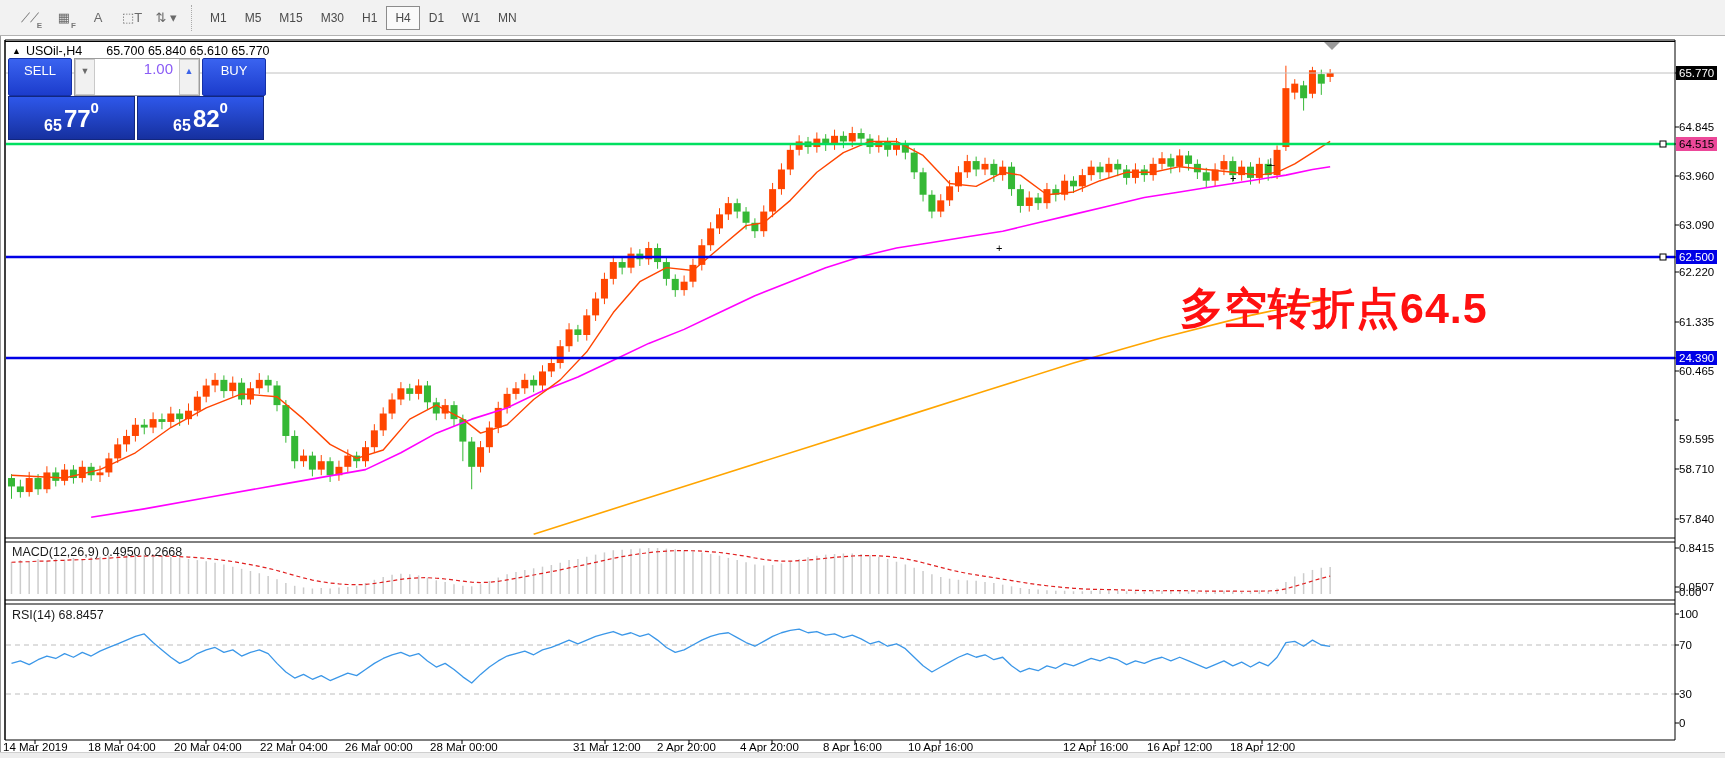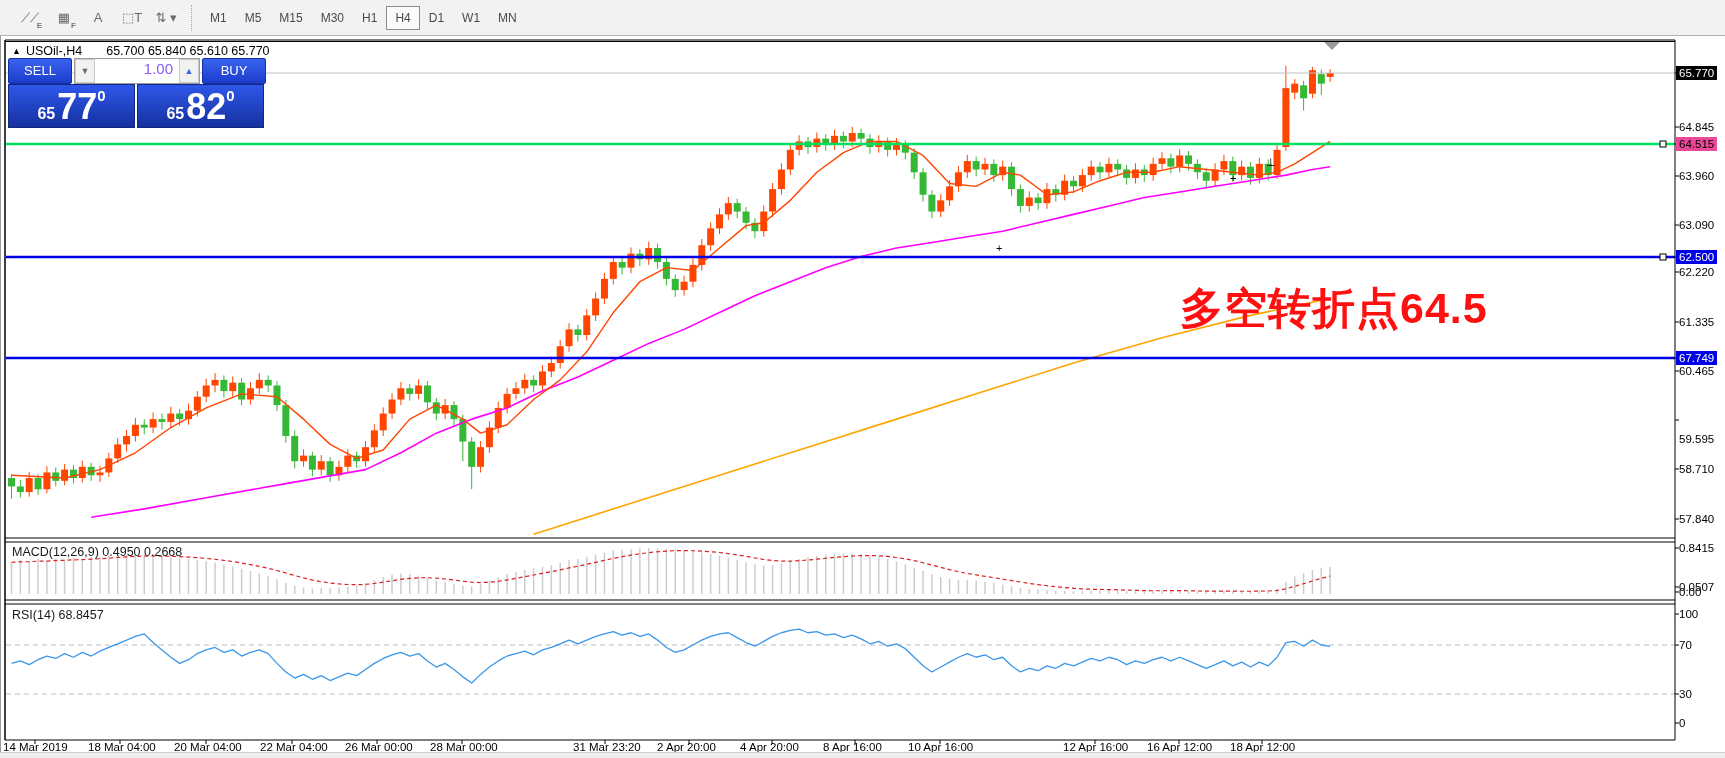--- a/index.html
+++ b/index.html
@@ -15,34 +15,34 @@
   .tf{padding:0 9px;line-height:24px;color:#4a4a4a;font-size:12px;cursor:default;}
   .tf.active{background:#fafafa;border:1px solid #8c8c8c;line-height:22px;padding:0 8px;}
   
   #chart-svg{position:absolute;left:0;top:0;z-index:1;pointer-events:none;}
   .overlay{position:absolute;z-index:2;}
   #symbol-info{left:12px;top:44px;font-size:12.5px;color:#000;}
   #symbol-info .tri{font-size:9px;position:relative;top:-1px;margin-right:5px;}
   #symbol-info .ohlc{margin-left:24px;}
   
   #trade-panel{left:8px;top:58px;width:258px;height:70px;}
-  #tp-top{display:flex;height:26px;}
+  #tp-top{display:flex;height:38px;}
   .tp-btn{width:64px;background:linear-gradient(180deg,#3a63f0,#1c3ccC);border:1px solid #1430a8;
           border-radius:2px;color:#fff;font-size:13px;text-align:center;line-height:24px;box-sizing:border-box;}
   #tp-stepper{flex:1;display:flex;background:#fff;border:1px solid #9d9d9d;box-sizing:border-box;margin:0 2px;}
   .step-btn{width:20px;background:#f1f1f1;border:1px solid #c9c9c9;box-sizing:border-box;
             font-size:9px;color:#6a6a6a;text-align:center;line-height:22px;}
   #tp-vol{flex:1;font-size:15px;color:#8b5cf6;text-align:right;padding:1px 6px 0 0;}
   #tp-prices{display:flex;height:44px;margin-top:0px;}
   .price-box{width:127px;background:linear-gradient(180deg,#2e57ea,#16309f);border:1px solid #12277f;
              box-sizing:border-box;color:#fff;display:flex;align-items:flex-end;justify-content:center;
              padding-bottom:3px;}
   .price-box + .price-box{margin-left:2px;}
   .p-small{font-size:16px;font-weight:bold;line-height:20px;margin-right:2px;}
-  .p-big{font-size:36px;font-weight:bold;line-height:34px;}
+  .p-big{font-size:24px;font-weight:bold;line-height:34px;}
   .p-sup{font-size:15px;font-weight:bold;line-height:14px;align-self:flex-start;margin-top:4px;}
   
   #annotation{left:1180px;top:280px;font-size:43px;font-weight:bold;color:#ff1010;
               letter-spacing:1px;white-space:nowrap;}
   
   .pane-label{font-size:12.5px;color:#1a1a1a;}
   
   .ax-label{position:absolute;left:1679px;font-size:11.5px;color:#000;line-height:14px;z-index:2;}
   .ax-label.hl{left:1676px;padding:0 3px;color:#fff;}
   .time-label{position:absolute;top:741px;font-size:11.5px;color:#000;z-index:2;}
@@ -650,21 +650,21 @@
 
   <div class="overlay" id="annotation">多空转折点64.5</div>
 
   <div class="overlay pane-label" style="left:12px;top:545px;">MACD(12,26,9) 0.4950 0.2668</div>
   <div class="overlay pane-label" style="left:12px;top:608px;">RSI(14) 68.8457</div>
 
   <div id="price-axis">
       <div class="ax-label hl" style="top: 66px; background: rgb(0, 0, 0); color: rgb(255, 255, 255);">65.770</div>
       <div class="ax-label hl" style="top: 137px; background: #ec4899; color: rgb(0, 0, 0);">64.515</div>
       <div class="ax-label hl" style="top: 250px; background: rgb(0, 0, 230); color: rgb(255, 255, 255);">62.500</div>
-      <div class="ax-label hl" style="top: 351px; background: rgb(0, 0, 230); color: rgb(255, 255, 255);">67.749</div>
+      <div class="ax-label hl" style="top: 351px; background: rgb(0, 0, 230); color: rgb(255, 255, 255);">24.390</div>
       <div class="ax-label" style="top: 120px;">64.845</div>
       <div class="ax-label" style="top: 169px;">63.960</div>
       <div class="ax-label" style="top: 218px;">63.090</div>
       <div class="ax-label" style="top: 265px;">62.220</div>
       <div class="ax-label" style="top: 315px;">61.335</div>
       <div class="ax-label" style="top: 364px;">60.465</div>
       <div class="ax-label" style="top: 432px;">59.595</div>
       <div class="ax-label" style="top: 462px;">58.710</div>
       <div class="ax-label" style="top: 512px;">57.840</div>
       <div class="ax-label" style="top: 541px;">0.8415</div>
@@ -675,21 +675,21 @@
       <div class="ax-label" style="top: 687px;">30</div>
       <div class="ax-label" style="top: 716px;">0</div>
     </div>
   <div id="time-axis">
       <div class="time-label" style="left: 3px;">14 Mar 2019</div>
       <div class="time-label" style="left: 88px;">18 Mar 04:00</div>
       <div class="time-label" style="left: 174px;">20 Mar 04:00</div>
       <div class="time-label" style="left: 260px;">22 Mar 04:00</div>
       <div class="time-label" style="left: 345px;">26 Mar 00:00</div>
       <div class="time-label" style="left: 430px;">28 Mar 00:00</div>
-      <div class="time-label" style="left: 573px;">31 Mar 23:20</div>
+      <div class="time-label" style="left: 573px;">31 Mar 12:00</div>
       <div class="time-label" style="left: 657px;">2 Apr 20:00</div>
       <div class="time-label" style="left: 740px;">4 Apr 20:00</div>
       <div class="time-label" style="left: 823px;">8 Apr 16:00</div>
       <div class="time-label" style="left: 908px;">10 Apr 16:00</div>
       <div class="time-label" style="left: 1063px;">12 Apr 16:00</div>
       <div class="time-label" style="left: 1147px;">16 Apr 12:00</div>
       <div class="time-label" style="left: 1230px;">18 Apr 12:00</div>
     </div>
 
   <div id="status-strip"></div>

